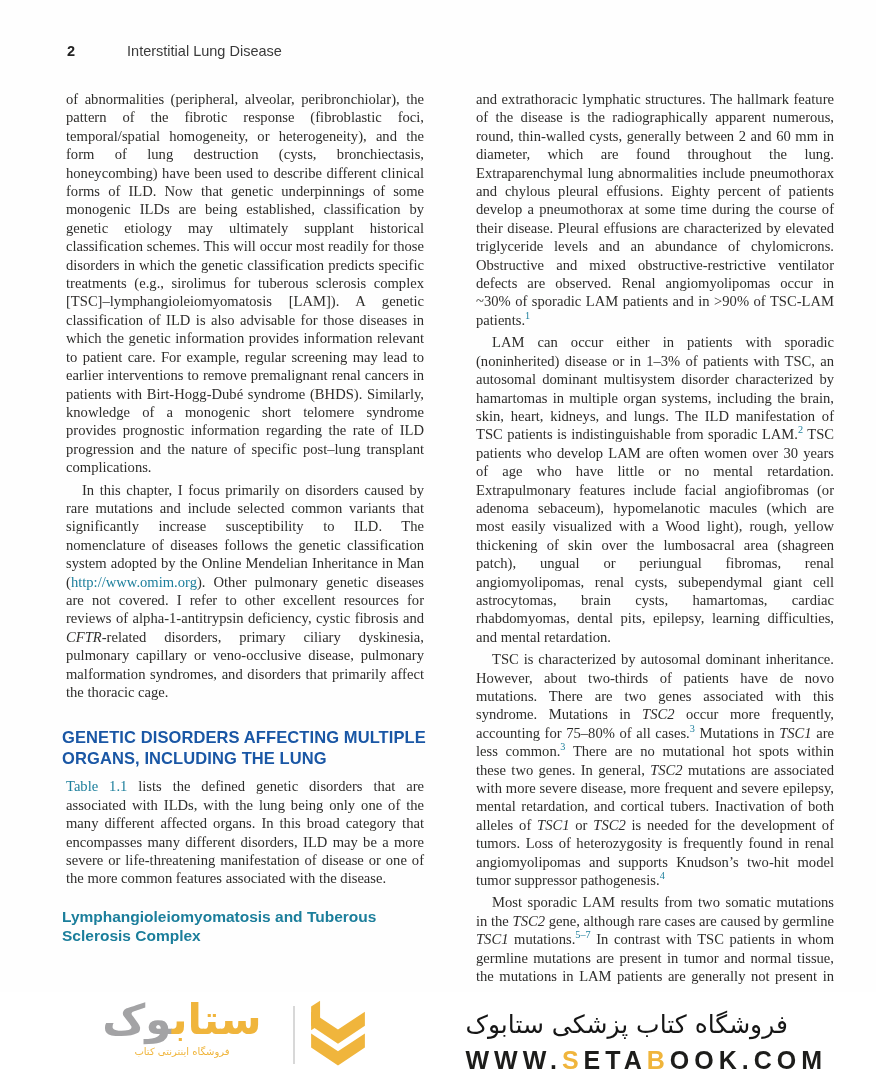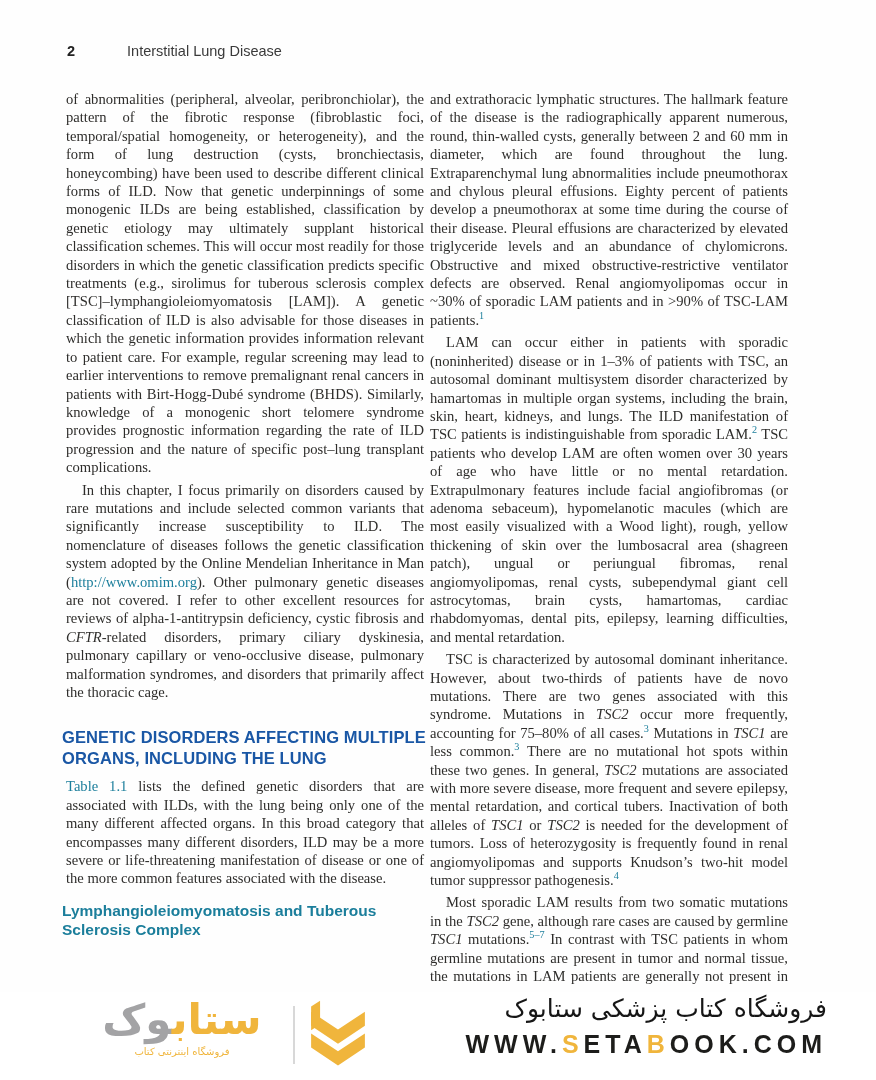--- a/index.html
+++ b/index.html
@@ -28,36 +28,36 @@
   .page-header .num{font-weight:bold;color:#222;}
   .page-header .title{margin-left:52px;}
   
   .col{
     position:absolute;top:86px;height:902px;overflow:hidden;
     width:366px;
     font-size:14.6px;line-height:18.4px;
     text-align:justify;
   }
   .col-left{left:62px;}
-  .col-right{left:426px;}
+  .col-right{left:472px;}
   .col p{margin:4px;}
   .col p.indent{text-indent:16px;}
   h2.section-heading{
     font-family:"Liberation Sans",sans-serif;
     color:var(--blue);
     font-size:16.5px;line-height:21px;
     margin:26px 0 8px 0;
     text-align:left;
     letter-spacing:0.1px;
   }
   h3.subsection-heading{
     font-family:"Liberation Sans",sans-serif;
     color:var(--teal);
     font-size:15.5px;line-height:19.5px;
-    margin:13px 0 5px 0;
+    margin:19px 0 5px 0;
     text-align:left;
   }
   
   .seg-i{font-style:italic;}
   .seg-link{color:var(--teal);}
   .seg-sup{color:var(--teal);font-size:70%;vertical-align:super;line-height:0;}
   .seg-gold{color:var(--gold);}
   .seg-gray{color:var(--graymark);}
   .seg-dark{color:var(--dark);margin-top:32px;}
   
@@ -73,21 +73,21 @@
   }
   .logo-tagline{
     direction:rtl;
     font-family:"DejaVu Sans",sans-serif;
     font-size:10px;line-height:16px;
     color:var(--gold);
     margin-top:2px;
   }
   .logo-divider{position:absolute;left:293px;top:14px;width:2px;height:58px;background:#d8d8d8;}
   .emblem{position:absolute;left:306px;top:8px;}
-  .footer-right{position:absolute;right:62px;top:2px;text-align:right;}
+  .footer-right{position:absolute;right:62px;top:18px;text-align:left;}
   .persian-title{
     direction:rtl;
     font-family:"DejaVu Sans",sans-serif;
     font-size:25px;line-height:30px;
     color:#161616;
   }
   .site-url{
     font-family:"Liberation Sans",sans-serif;
     font-weight:bold;
     font-size:25px;line-height:30px;

